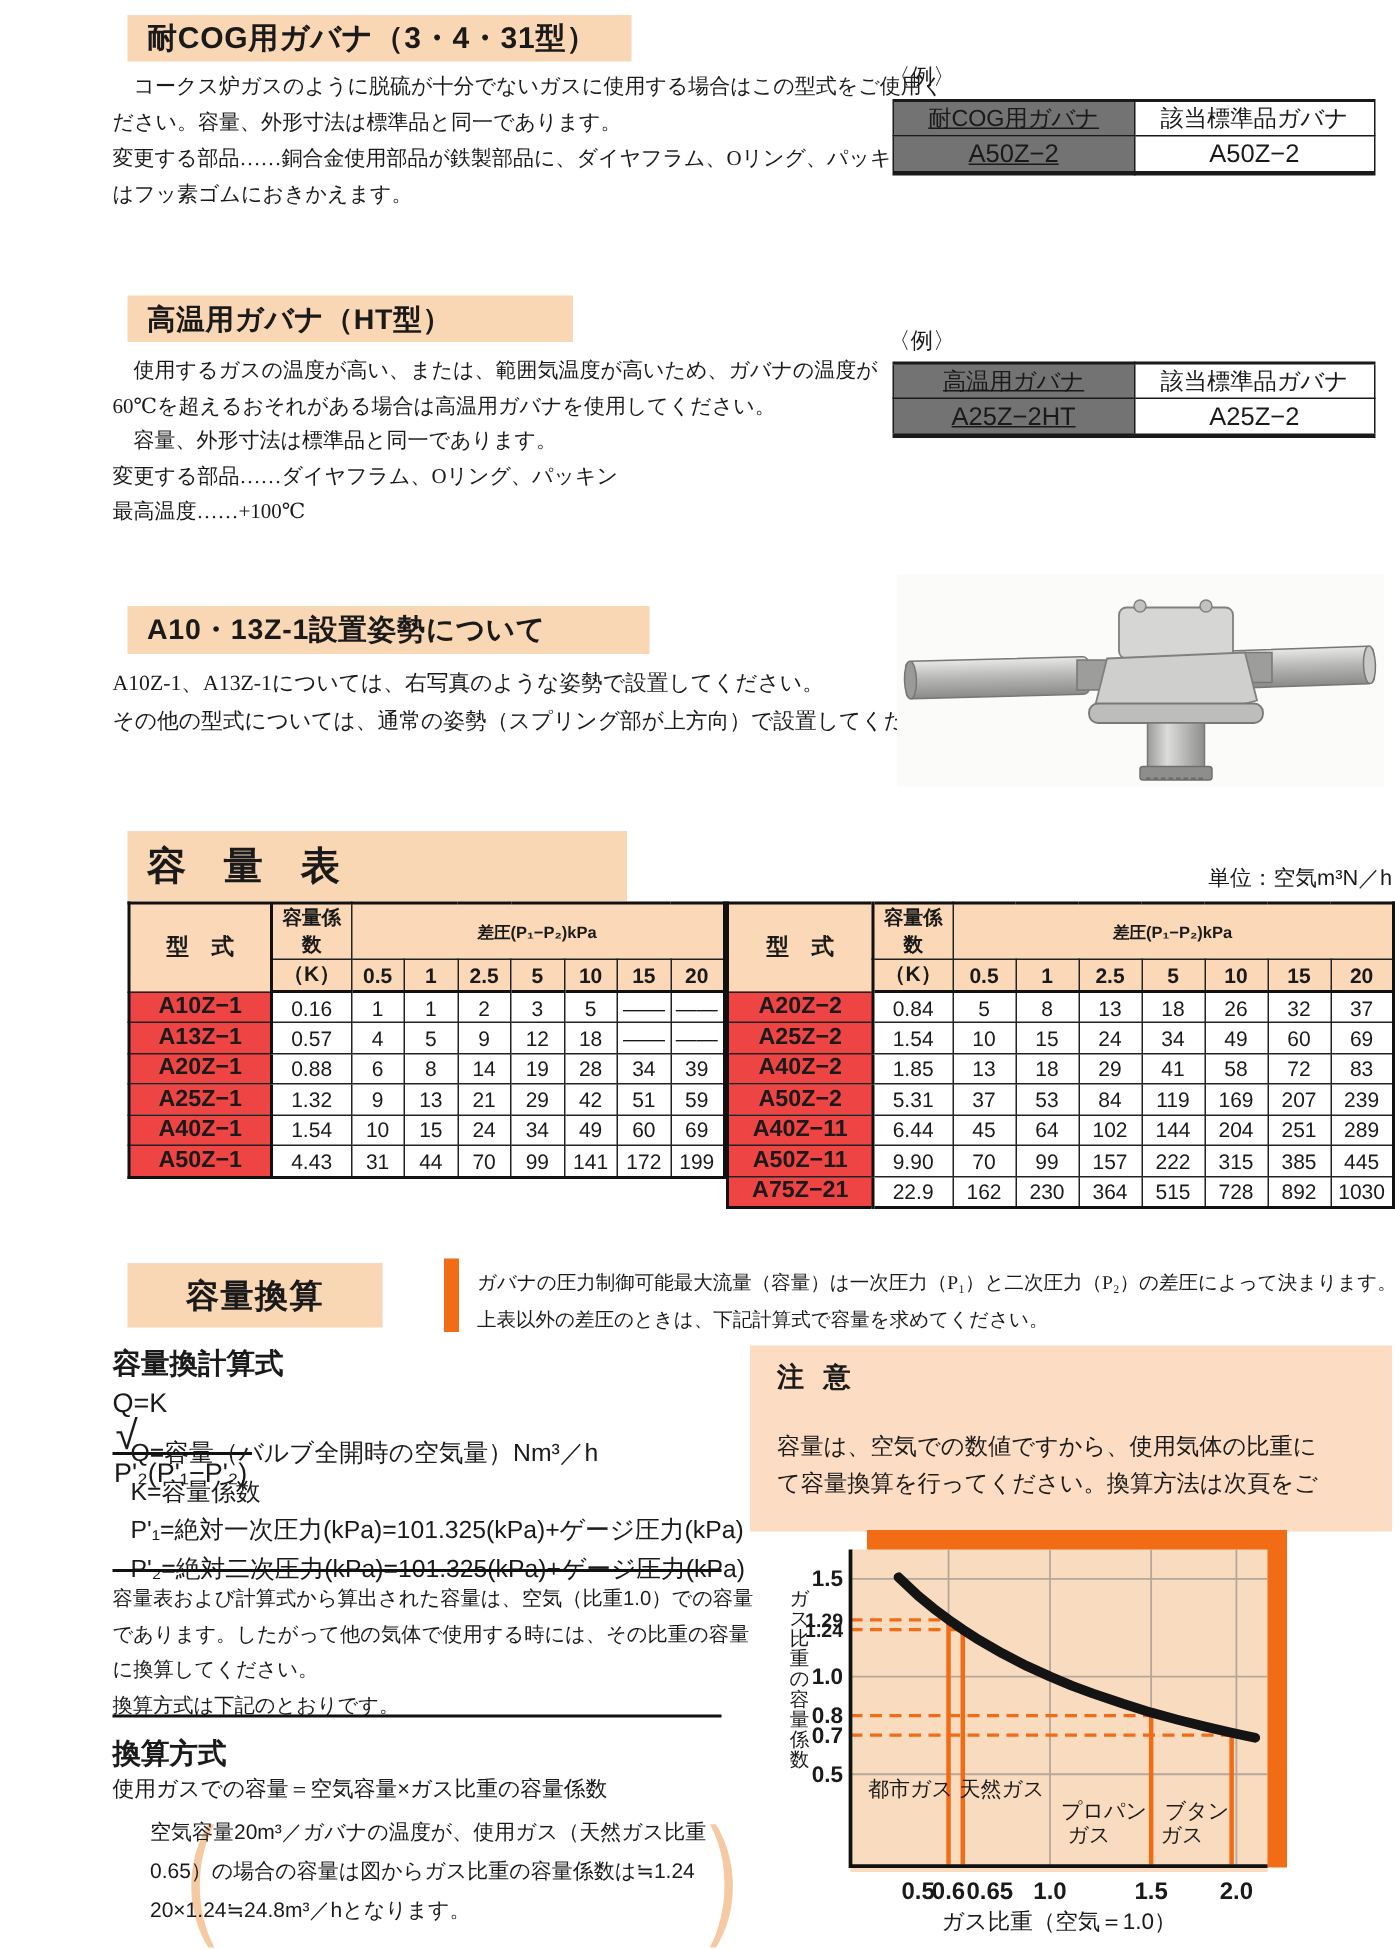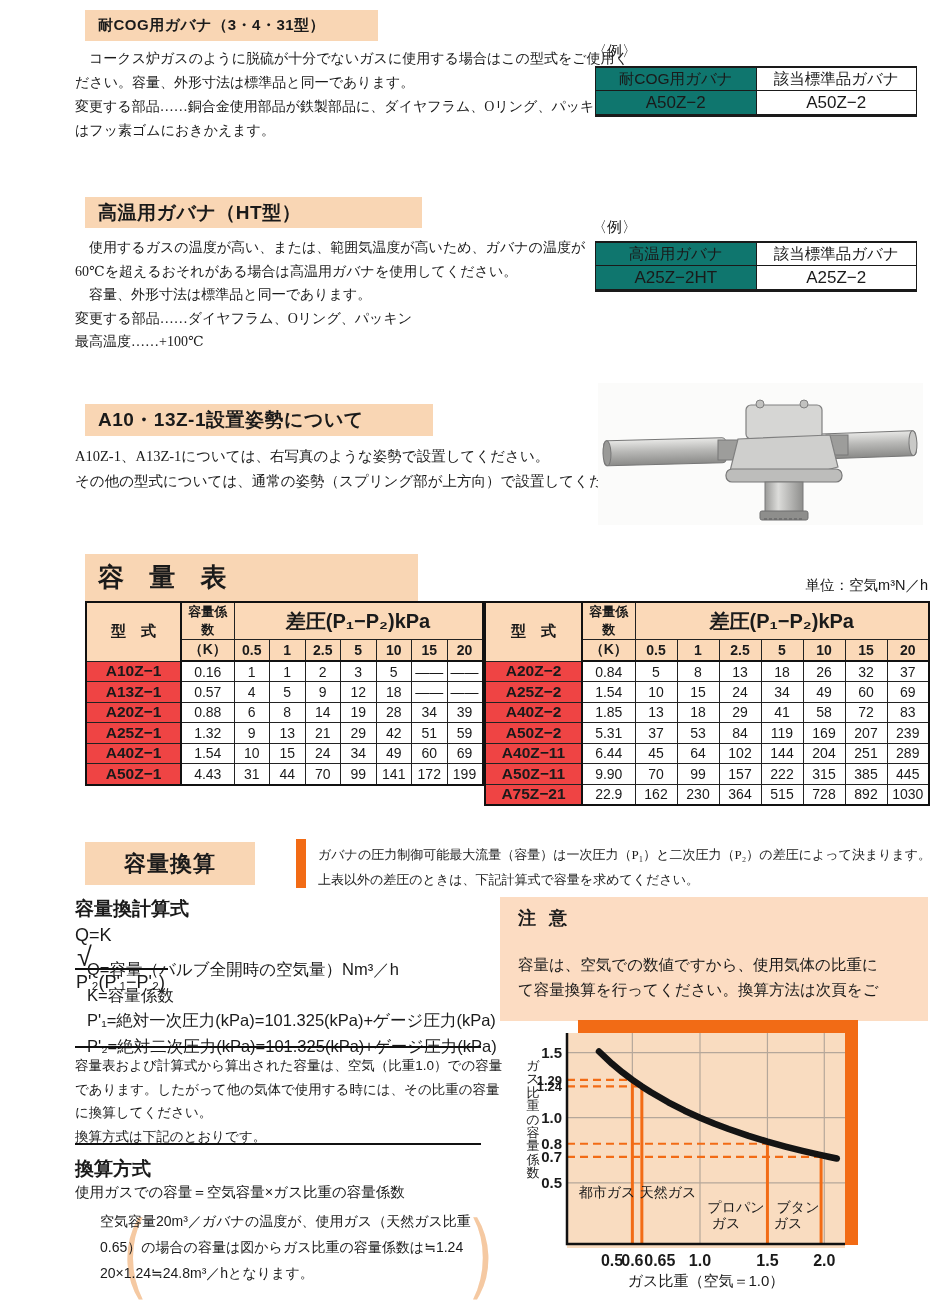--- a/index.html
+++ b/index.html
@@ -8,22 +8,22 @@
     font-family:"Liberation Sans","DejaVu Sans",sans-serif;color:#1a1a1a;
     overflow:hidden;
   }
   .serif{font-family:"Liberation Serif","DejaVu Serif",serif;}
 
   
   .sec-title{
     position:absolute;background:#f9d6b4;display:flex;align-items:center;
     font-weight:bold;padding-left:13px;box-sizing:border-box;letter-spacing:.5px;
   }
-  #sec1-title{left:85px;top:10px;width:293px;height:31px;font-size:15px;}
-  #sec2-title{left:85px;top:197px;width:337px;height:31px;font-size:19px;}
+  #sec1-title{left:85px;top:10px;width:336px;height:31px;font-size:20px;}
+  #sec2-title{left:85px;top:197px;width:297px;height:31px;font-size:19px;}
   #sec3-title{left:85px;top:404px;width:348px;height:32px;font-size:19px;}
   #cap-title{left:85px;top:554px;width:333px;height:47px;font-size:26px;letter-spacing:9px;}
   #conv-title{left:85px;top:842px;width:170px;height:43px;font-size:22px;justify-content:center;padding-left:0;letter-spacing:1px;}
 
   .body-text{position:absolute;font-size:14px;line-height:24px;white-space:nowrap;}
   #sec1-body{left:75px;top:47px;}
   #sec2-body{left:75px;top:236px;line-height:23.5px;}
   #sec3-body{left:75px;top:444px;line-height:25px;font-size:14.5px;}
 
   .ex-label{position:absolute;font-size:15px;}
@@ -32,34 +32,34 @@
 
   .ex-table{
     position:absolute;border-collapse:collapse;width:322px;table-layout:fixed;
     border-top:2px solid #1a1a1a;border-bottom:3px solid #1a1a1a;background:#fff;
   }
   .ex-table th,.ex-table td{
     border:1.5px solid #1a1a1a;text-align:center;padding:0;height:22px;
     font-size:15.5px;font-weight:normal;
   }
   .ex-table td{font-size:17px;height:23px;}
-  .ex-table .peach{background:#0f766e;}
+  .ex-table .peach{background:#737373;text-decoration:underline;}
   #ex1-table{left:595px;top:66px;}
   #ex2-table{left:595px;top:241px;}
 
   #unit-note{position:absolute;right:2px;top:576px;font-size:14.5px;}
 
   
   .cap-table{
     position:absolute;border-collapse:collapse;table-layout:fixed;background:#fff;
     border:2px solid #111;
   }
   .cap-table th,.cap-table td{border:1px solid #222;text-align:center;padding:0;}
   .cap-table thead th{background:#fbd9b8;font-size:13px;font-weight:bold;height:20px;}
-  .cap-table thead th.dp{font-size:20px;}
+  .cap-table thead th.dp{font-size:11px;}
   .cap-table thead tr:last-child th{border-bottom:2px solid #111;font-size:14px;}
   .cap-table tbody th{background:#ef4444;font-size:15.5px;font-weight:bold;height:19.5px;border-right:2px solid #111;}
   .cap-table thead th.model-h{border-right:2px solid #111;font-size:15px;}
   .cap-table tbody td{font-size:14px;}
   #cap-left{left:85px;top:601px;width:396px;}
   #cap-right{left:484px;top:601px;width:444px;}
 
   
   #conv-bar{position:absolute;left:296px;top:839px;width:10px;height:49px;background:#f26b15;}
   #conv-intro{left:318px;top:842px;font-size:13px;line-height:25px;}

